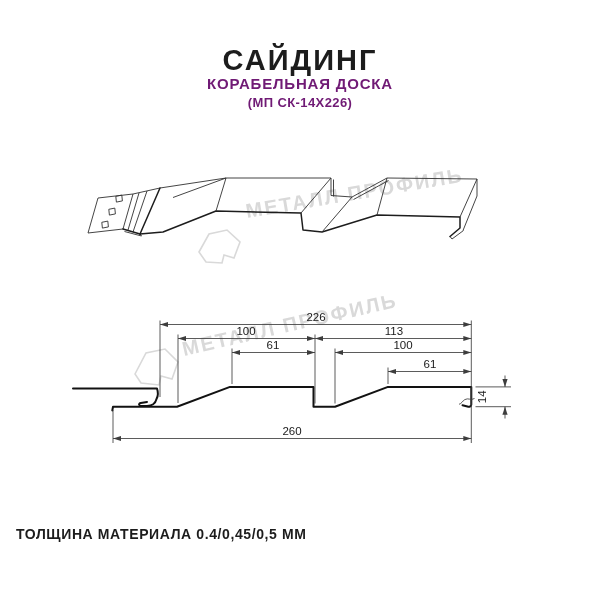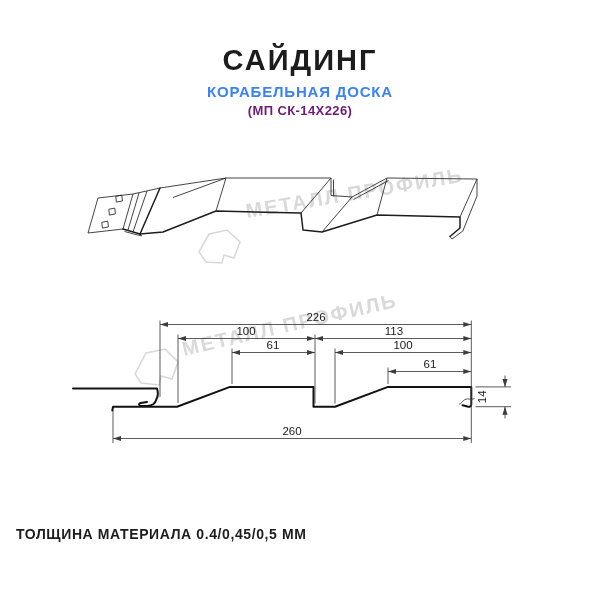--- a/index.html
+++ b/index.html
@@ -1,20 +1,20 @@
 <!DOCTYPE html>
 <html><head>
 <meta charset="utf-8">
 <style>
   html,body{margin:0;padding:0;background:#fff;}
   body{width:600px;height:600px;position:relative;overflow:hidden;
        font-family:"Liberation Sans",sans-serif;color:#1f1f1f;}
   .hdr{position:absolute;top:46px;left:0;width:600px;text-align:center;line-height:1;}
   .hdr .title{font-size:29px;font-weight:700;letter-spacing:2px;color:#1c1c1c;}
-  .hdr .subtitle{font-size:15px;font-weight:700;letter-spacing:.8px;margin-top:9px;color:#3b82f6;}
+  .hdr .subtitle{font-size:15px;font-weight:700;letter-spacing:.8px;margin-top:1px;color:#701a75;}
   .hdr .model{font-size:13px;font-weight:700;letter-spacing:.4px;margin-top:5px;color:#701a75;}
   .ftr{position:absolute;top:526px;left:16px;width:600px;
        font-size:14px;font-weight:700;letter-spacing:.6px;color:#1c1c1c;}
   svg{position:absolute;top:0;left:0;}
   .wm{stroke:#d9d9d9;fill:none;stroke-width:1.6;}
   .wmtxt{fill:#d9d9d9;font-weight:700;font-size:20px;letter-spacing:2px;}
   .thin3d{stroke:#303030;stroke-width:.9;fill:none;stroke-linejoin:round;}
   .thick3d{stroke:#1d1d1d;stroke-width:1.5;fill:none;stroke-linejoin:round;stroke-linecap:round;}
   .prof{stroke:#121212;stroke-width:2;fill:none;stroke-linejoin:round;stroke-linecap:round;}
   .dim{stroke:#3d3d3d;stroke-width:.85;fill:none;}

